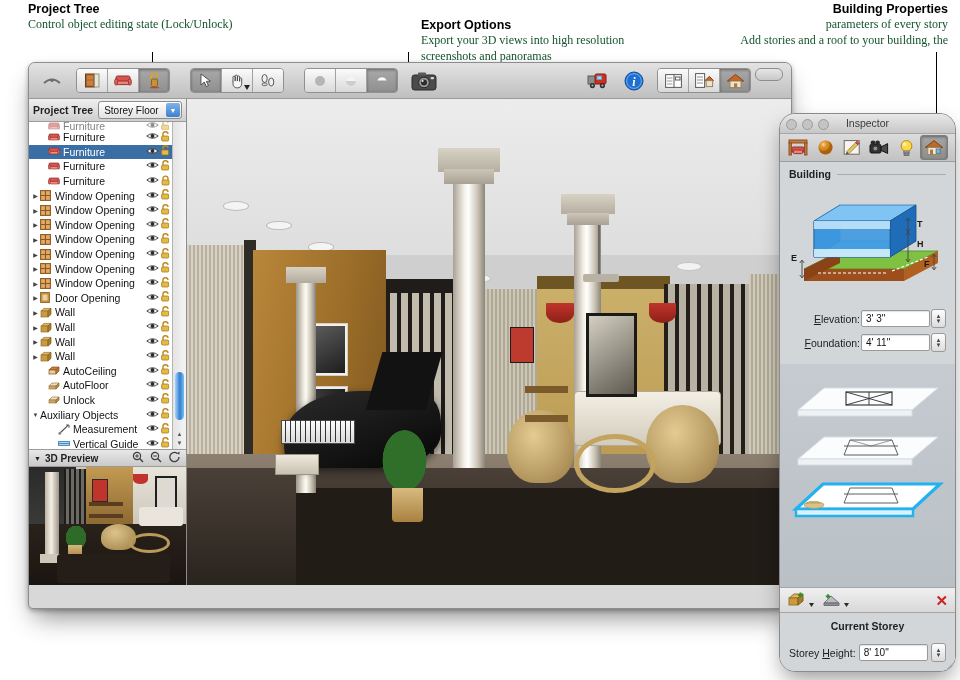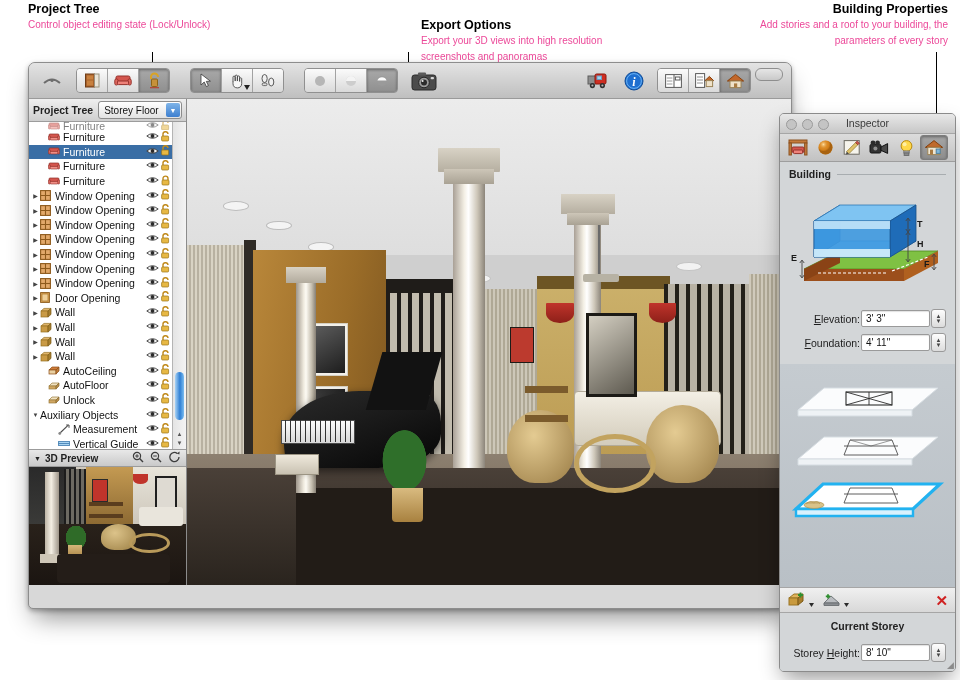--- a/index.html
+++ b/index.html
@@ -5,21 +5,21 @@
   html,body{margin:0;padding:0;}
   body{
     width:960px;height:680px;background:#ffffff;overflow:hidden;position:relative;
     font-family:"Liberation Sans",sans-serif;color:#1a1a1a;
     -webkit-font-smoothing:antialiased;
   }
 
   
   .callout{position:absolute;}
   .callout .c-title{font-weight:bold;font-size:12.5px;line-height:15px;color:#000;}
-  .callout .c-body{font-size:10px;line-height:15.5px;color:#ec4899;}
+  .callout .c-body{font-size:12px;line-height:15.5px;color:#14532d;font-family:Liberation Serif, serif;}
   .callout.right-al{text-align:right;}
   .leader{position:absolute;width:1px;background:#000;}
 
   
   #app-window{
     position:absolute;left:28px;top:62px;width:762px;height:545px;
     border-radius:7px 7px 5px 5px;
     background:#d8d8d8;
     box-shadow:0 14px 26px -6px rgba(0,0,0,.45), 0 2px 5px rgba(0,0,0,.3);
     overflow:hidden;
@@ -111,21 +111,21 @@
              display:flex;align-items:center;padding:0 5px;font-size:10px;font-weight:bold;color:#222;}
   .prev-head .zooms{margin-left:auto;display:flex;gap:6px;font-size:10px;color:#3a3a3a;}
   .preview{height:118px;position:relative;overflow:hidden;background:#3c3228;}
 
   
   #viewport{flex:1;position:relative;overflow:hidden;background:#cfcfcf;}
 
   
   #inspector{
     position:absolute;left:779px;top:113px;width:175px;height:557px;
-    background:#d3d6d8;border:1px solid #8b8b8b;border-radius:5px;
+    background:#d3d6d8;border:1px solid #8b8b8b;border-radius:16px;
     box-shadow:0 10px 22px -4px rgba(0,0,0,.42);
     overflow:hidden;display:flex;flex-direction:column;
     font-size:10.5px;
   }
   .insp-title{height:19px;background:linear-gradient(#e8e8e8,#c7c7c7);
               border-bottom:1px solid #a6a6a6;position:relative;}
   .insp-title .tt{position:absolute;left:0;right:0;top:3px;text-align:center;font-size:10.5px;color:#3a3a3a;}
   .insp-dots{position:absolute;left:6px;top:5px;display:flex;gap:5px;}
   .idot{width:9px;height:9px;border-radius:50%;background:#c4c4c4;border:1px solid #9b9b9b;}
   .insp-tabs{height:27px;background:linear-gradient(#dcdcdc,#c2c2c2);
@@ -167,22 +167,22 @@
 
 <div class="callout" id="co-2" style="left:385px;top:18px;width:320px;margin-left:36px;">
   <div class="c-title">Export Options</div>
   <div class="c-body">Export your 3D views into high resolution</div>
   <div class="c-body">screenshots and panoramas</div>
 </div>
 <div class="leader" style="left:408px;top:52px;height:34px;"></div>
 
 <div class="callout right-al" id="co-3" style="left:630px;top:2px;width:318px;">
   <div class="c-title">Building Properties</div>
+  <div class="c-body">parameters of every story</div>
   <div class="c-body">Add stories and a roof to your building, the</div>
-  <div class="c-body">parameters of every story</div>
 </div>
 <div class="leader" style="left:936px;top:52px;height:85px;"></div>
 
 <div id="app-window">
 
 
   <div id="toolbar">
 
     <div class="plain-btn">
       <svg width="20" height="12" viewBox="0 0 20 12">
@@ -1093,21 +1093,21 @@
           </svg>
       </span>
       <span class="xred">✕</span>
     </div>
 
     <div class="cur-storey">
       <div class="sec-title" style="padding:0 0 5px 0;flex-direction:column;">
         <span>Current Storey</span>
         <span class="rule"></span>
       </div>
-      <div class="frow" style="margin-bottom:0;">
+      <div class="frow" style="margin-bottom:0;justify-content:space-between;">
         <span class="flabel">Storey <u>H</u>eight:</span>
         <div class="finput">
             <span>8' 10"</span>
           </div>
         <div class="stepper">
             <span>▲</span>
             <span>▼</span>
           </div>
       </div>
       <span class="resize-grip">◢</span>

